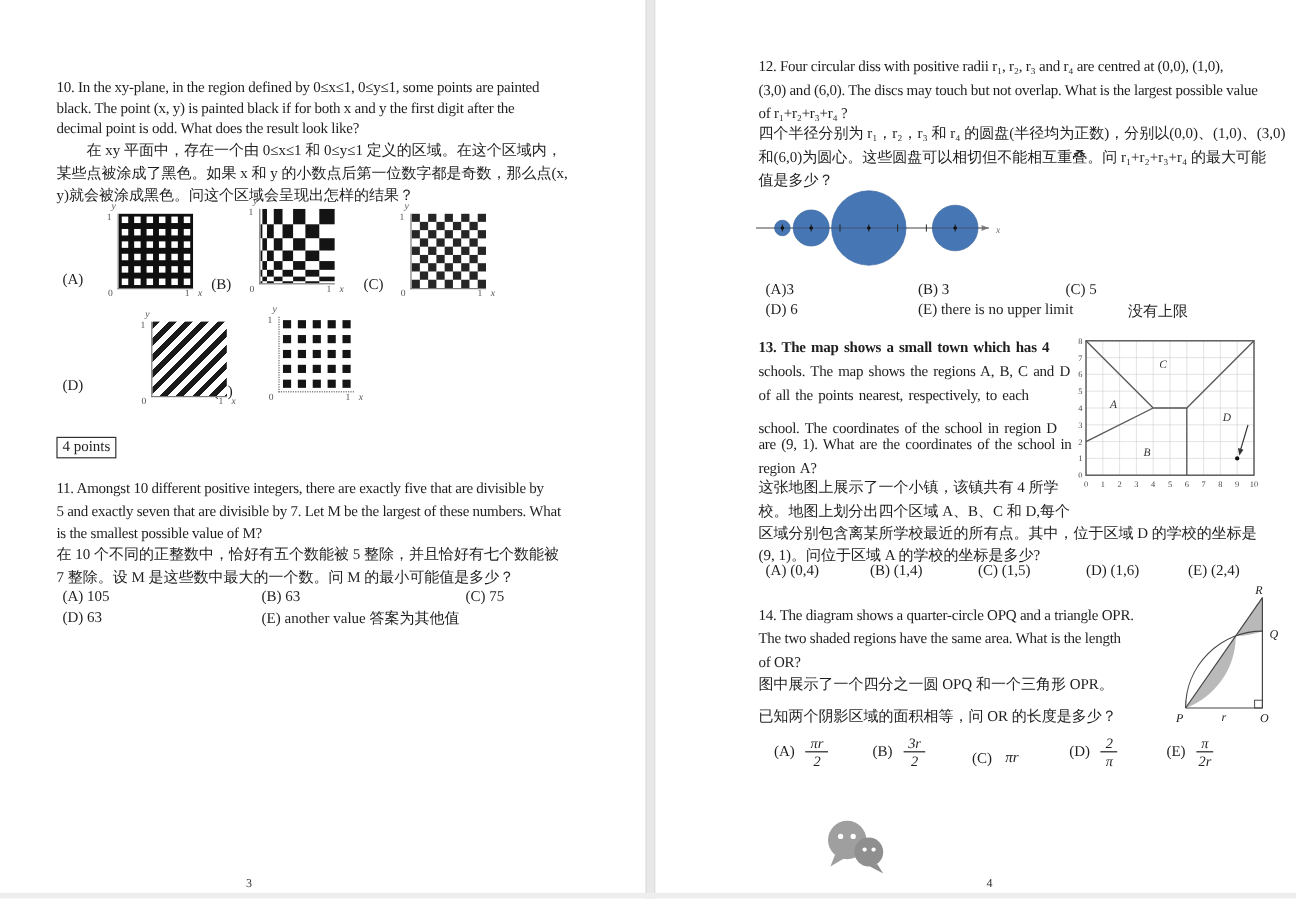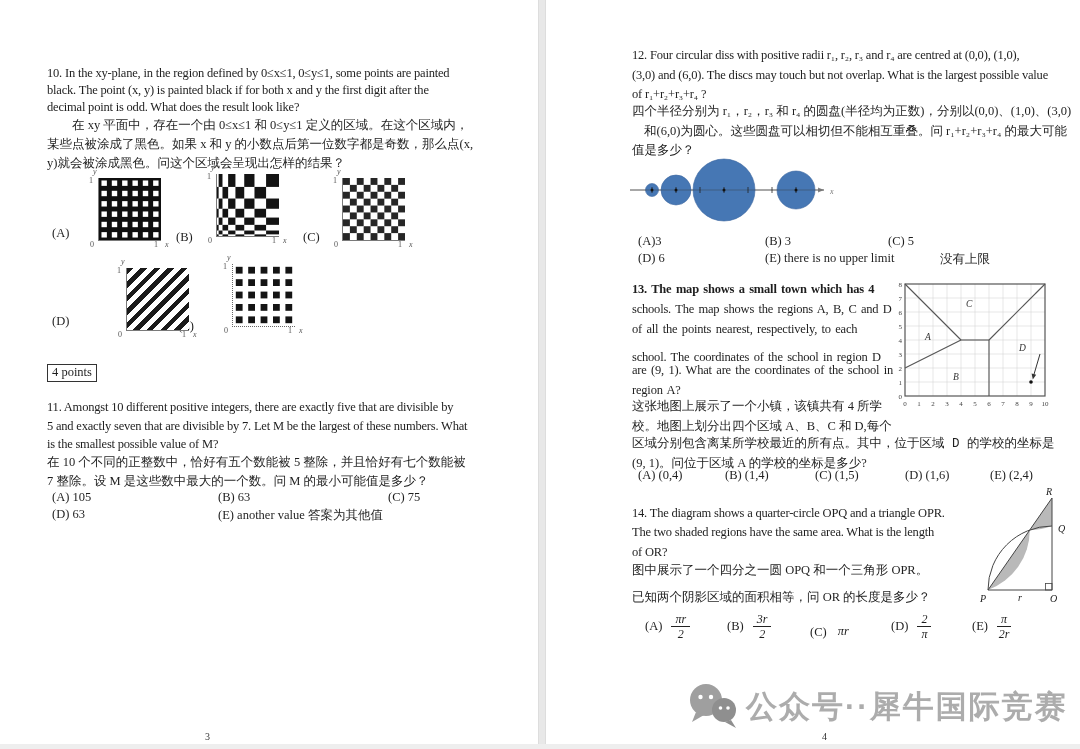--- a/index.html
+++ b/index.html
@@ -288,21 +288,21 @@
 
   <div class="pagenum" style="left:205px;top:731px;">3</div>
 
   <div class="tblock" style="left:632px;top:48px;">
       <div class="ln" style="top: 0px;">12.   Four circular diss with positive radii  r₁,  r₂,  r₃  and  r₄  are centred at (0,0), (1,0),</div>
       <div class="ln" style="top: 19.5px;">(3,0) and (6,0). The discs may touch but not overlap. What is the largest possible value</div>
       <div class="ln" style="top: 39px;">of  r₁+r₂+r₃+r₄ ?</div>
     </div>
   <div class="tblock cnblock" style="left:632px;top:104px;">
       <div class="ln" style="top: 0px;">四个半径分别为 r₁，r₂，r₃ 和 r₄ 的圆盘(半径均为正数)，分别以(0,0)、(1,0)、(3,0)</div>
-      <div class="ln" style="top: 19.5px; margin-left: 12px;">和(6,0)为圆心。这些圆盘可以相切但不能相互重叠。问 r₁+r₂+r₃+r₄ 的最大可能</div>
+      <div class="ln" style="top: 19.5px;">和(6,0)为圆心。这些圆盘可以相切但不能相互重叠。问 r₁+r₂+r₃+r₄ 的最大可能</div>
       <div class="ln" style="top: 39px;">值是多少？</div>
     </div>
 
   <svg style="position:absolute;left:628px;top:154px;" width="250" height="74" viewBox="0 0 250 74">
     <line x1="2" y1="36" x2="196" y2="36" stroke="#888" stroke-width="1"></line>
     <polygon points="196,36 190,33.6 190,38.4" fill="#888"></polygon>
     <g>
         <circle cx="96" cy="36" r="31" fill="#4677b4" stroke="#3c67a0" stroke-width="0.6"></circle>
       </g>
     <g>
@@ -350,21 +350,21 @@
       <div class="ln" style="top: 40.4px;">of all the points nearest, respectively, to each</div>
       <div class="ln" style="top: 68px;">school. The coordinates of the school in region D</div>
       <div class="ln" style="top: 80.8px;">are (9, 1). What are the coordinates of the school in</div>
       <div class="ln" style="top: 101px;">region A?</div>
     </div>
   <div class="tblock cnblock" style="left:632px;top:399px;">
       <div class="ln" style="top: 0px;">这张地图上展示了一个小镇，该镇共有 4 所学</div>
       <div class="ln" style="top: 19.5px;">校。地图上划分出四个区域 A、B、C 和 D,每个</div>
     </div>
   <div class="tblock cnblock" style="left:632px;top:437px;">
-      <div class="ln" style="top: 0px; font-family: Liberation Mono, monospace;">区域分别包含离某所学校最近的所有点。其中，位于区域 D 的学校的坐标是</div>
+      <div class="ln" style="top: 0px;">区域分别包含离某所学校最近的所有点。其中，位于区域 D 的学校的坐标是</div>
       <div class="ln" style="top: 18.5px;">(9, 1)。问位于区域 A 的学校的坐标是多少?</div>
     </div>
   <div class="orow" style="left:632px;top:468px;">
       <span class="oitem" style="left: 6px;">(A) (0,4)</span>
       <span class="oitem" style="left: 93px;">(B) (1,4)</span>
       <span class="oitem" style="left: 183px;">(C) (1,5)</span>
       <span class="oitem" style="left: 273px;">(D) (1,6)</span>
       <span class="oitem" style="left: 358px;">(E) (2,4)</span>
     </div>
 
@@ -482,18 +482,17 @@
     <svg width="58" height="52" viewBox="0 0 58 52">
       <circle cx="22" cy="20" r="16" fill="#9f9f9f"></circle>
       <polygon points="12,32 8,42 20,35" fill="#9f9f9f"></polygon>
       <circle cx="16.5" cy="17" r="2.2" fill="#ffffff"></circle>
       <circle cx="27" cy="17" r="2.2" fill="#ffffff"></circle>
       <circle cx="40" cy="30" r="12" fill="#8f8f8f"></circle>
       <polygon points="47,40 52,48 41,42" fill="#8f8f8f"></polygon>
       <circle cx="36.5" cy="28" r="1.8" fill="#ffffff"></circle>
       <circle cx="44" cy="28" r="1.8" fill="#ffffff"></circle>
     </svg>
-    <span class="wm-text">公众号··犀牛国际竞赛</span>
   </div>
 
   <div class="pagenum" style="left:822px;top:731px;">4</div>
 
 </div>
 
 </body></html>

